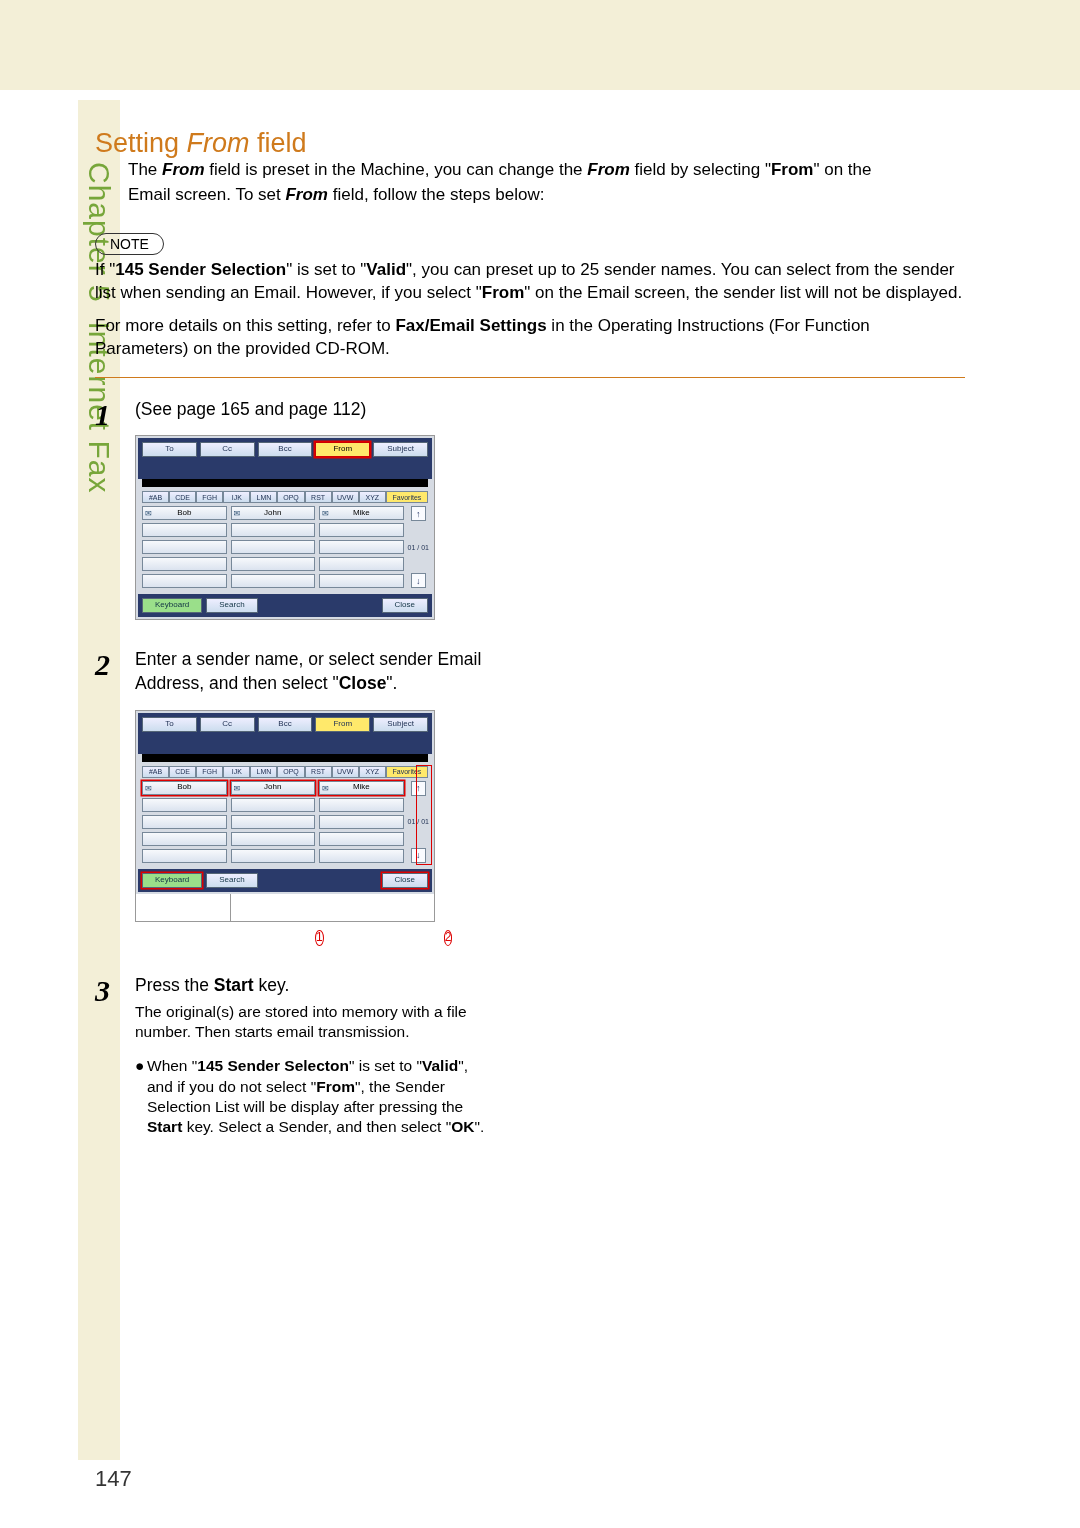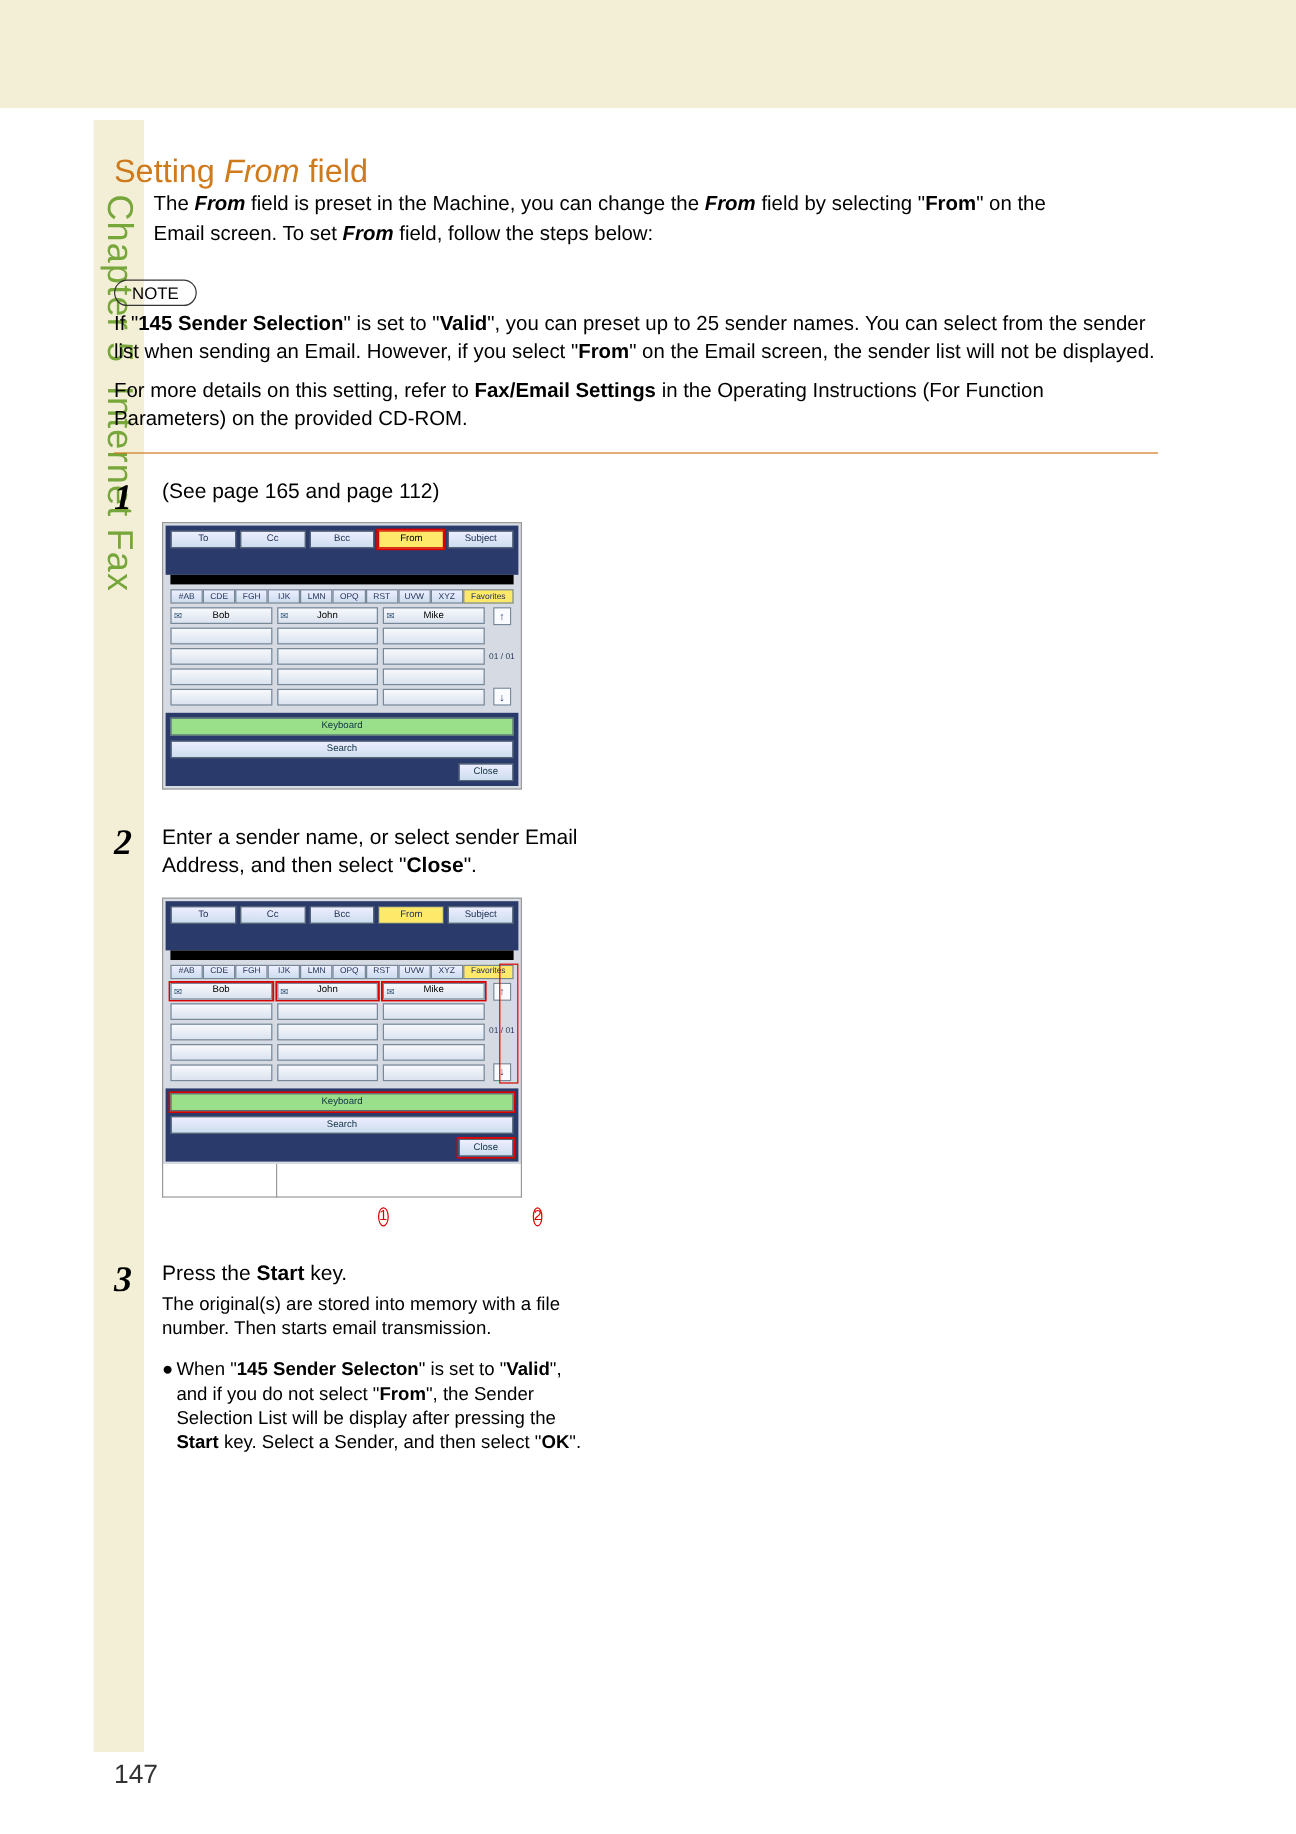--- a/index.html
+++ b/index.html
@@ -38,21 +38,21 @@
   .ss-a { flex: 1; height: 12px; font-size: 7px; color: #235; background: linear-gradient(#eef,#cde); border: 1px solid #789; display: flex; align-items: center; justify-content: center; }
   .ss-a.fav { background: #ffe96b; flex: 1.6; }
   .ss-grid { padding: 0 4px 4px 4px; display: flex; gap: 4px; }
   .ss-col { display: flex; flex-direction: column; gap: 3px; flex: 1; }
   .ss-cell { height: 14px; background: linear-gradient(#f7f9fc,#dbe3ef); border: 1px solid #789; font-size: 8px; display: flex; align-items: center; justify-content: center; position: relative; }
   .ss-cell .mail { position: absolute; left: 2px; top: 2px; font-size: 8px; color: #357; }
   .ss-cell.highlight-row { box-shadow: 0 0 0 1.5px #d00; }
   .ss-scroll { display: flex; flex-direction: column; justify-content: space-between; align-items: center; padding: 0 3px 4px 0; }
   .ss-arrow { width: 15px; height: 15px; border: 1px solid #789; background: #f9fbff; font-size: 9px; display: flex; align-items: center; justify-content: center; color: #2a3a6a; }
   .ss-page { font-size: 7px; text-align: center; line-height: 1; margin: 4px 0; color: #235; }
-  .ss-bottom { display: flex; gap: 4px; padding: 4px; background: #2a3a6a; margin-top: 2px; flex-direction: column; }
+  .ss-bottom { display: flex; gap: 4px; padding: 4px; background: #2a3a6a; margin-top: 2px; }
   .ss-btn { height: 15px; background: linear-gradient(#eef,#cde); border: 1px solid #567; font-size: 8px; display: flex; align-items: center; justify-content: center; padding: 0 12px; color: #134; }
   .ss-btn.kb { background: #9adf8a; }
   .ss-btn.kb.hl { box-shadow: 0 0 0 1.5px #d00; }
   .ss-btn.close { margin-left: auto; }
   .ss-btn.close.hl { box-shadow: 0 0 0 1.5px #d00; }
   .ss-right-hl { position: absolute; right: 2px; top: 54px; width: 16px; height: 100px; border: 1.5px solid #d00; pointer-events: none; }
   .ss-grid-wrap { display: flex; }
   .ss-grid-main { flex: 1; }
   .callout-num { width: 16px; height: 16px; border: 1.5px solid #d00; border-radius: 50%; color: #d00; font-size: 12px; display: flex; align-items: center; justify-content: center; }
   .page-num { position: absolute; left: 95px; bottom: 36px; font-size: 22px; color: #333; }

